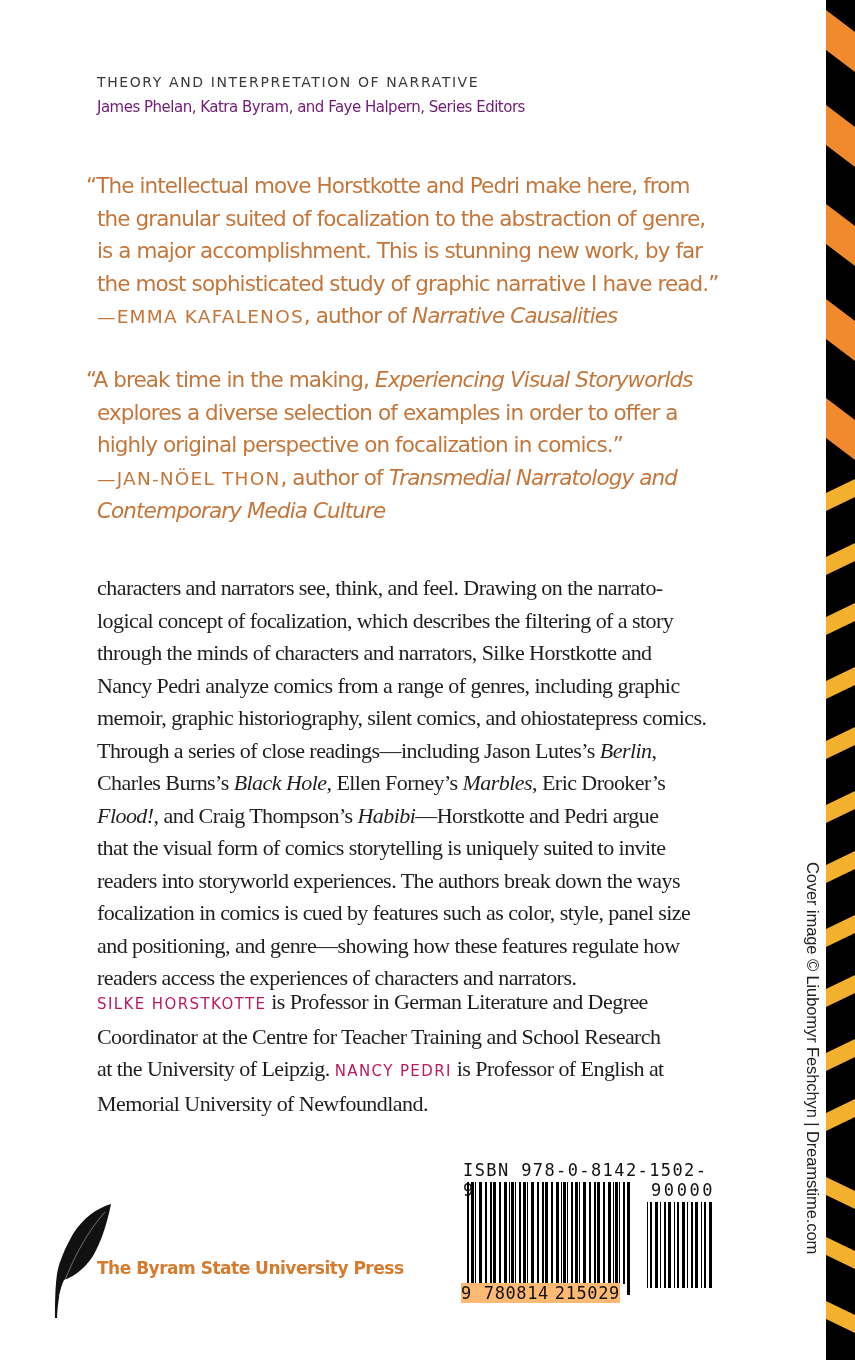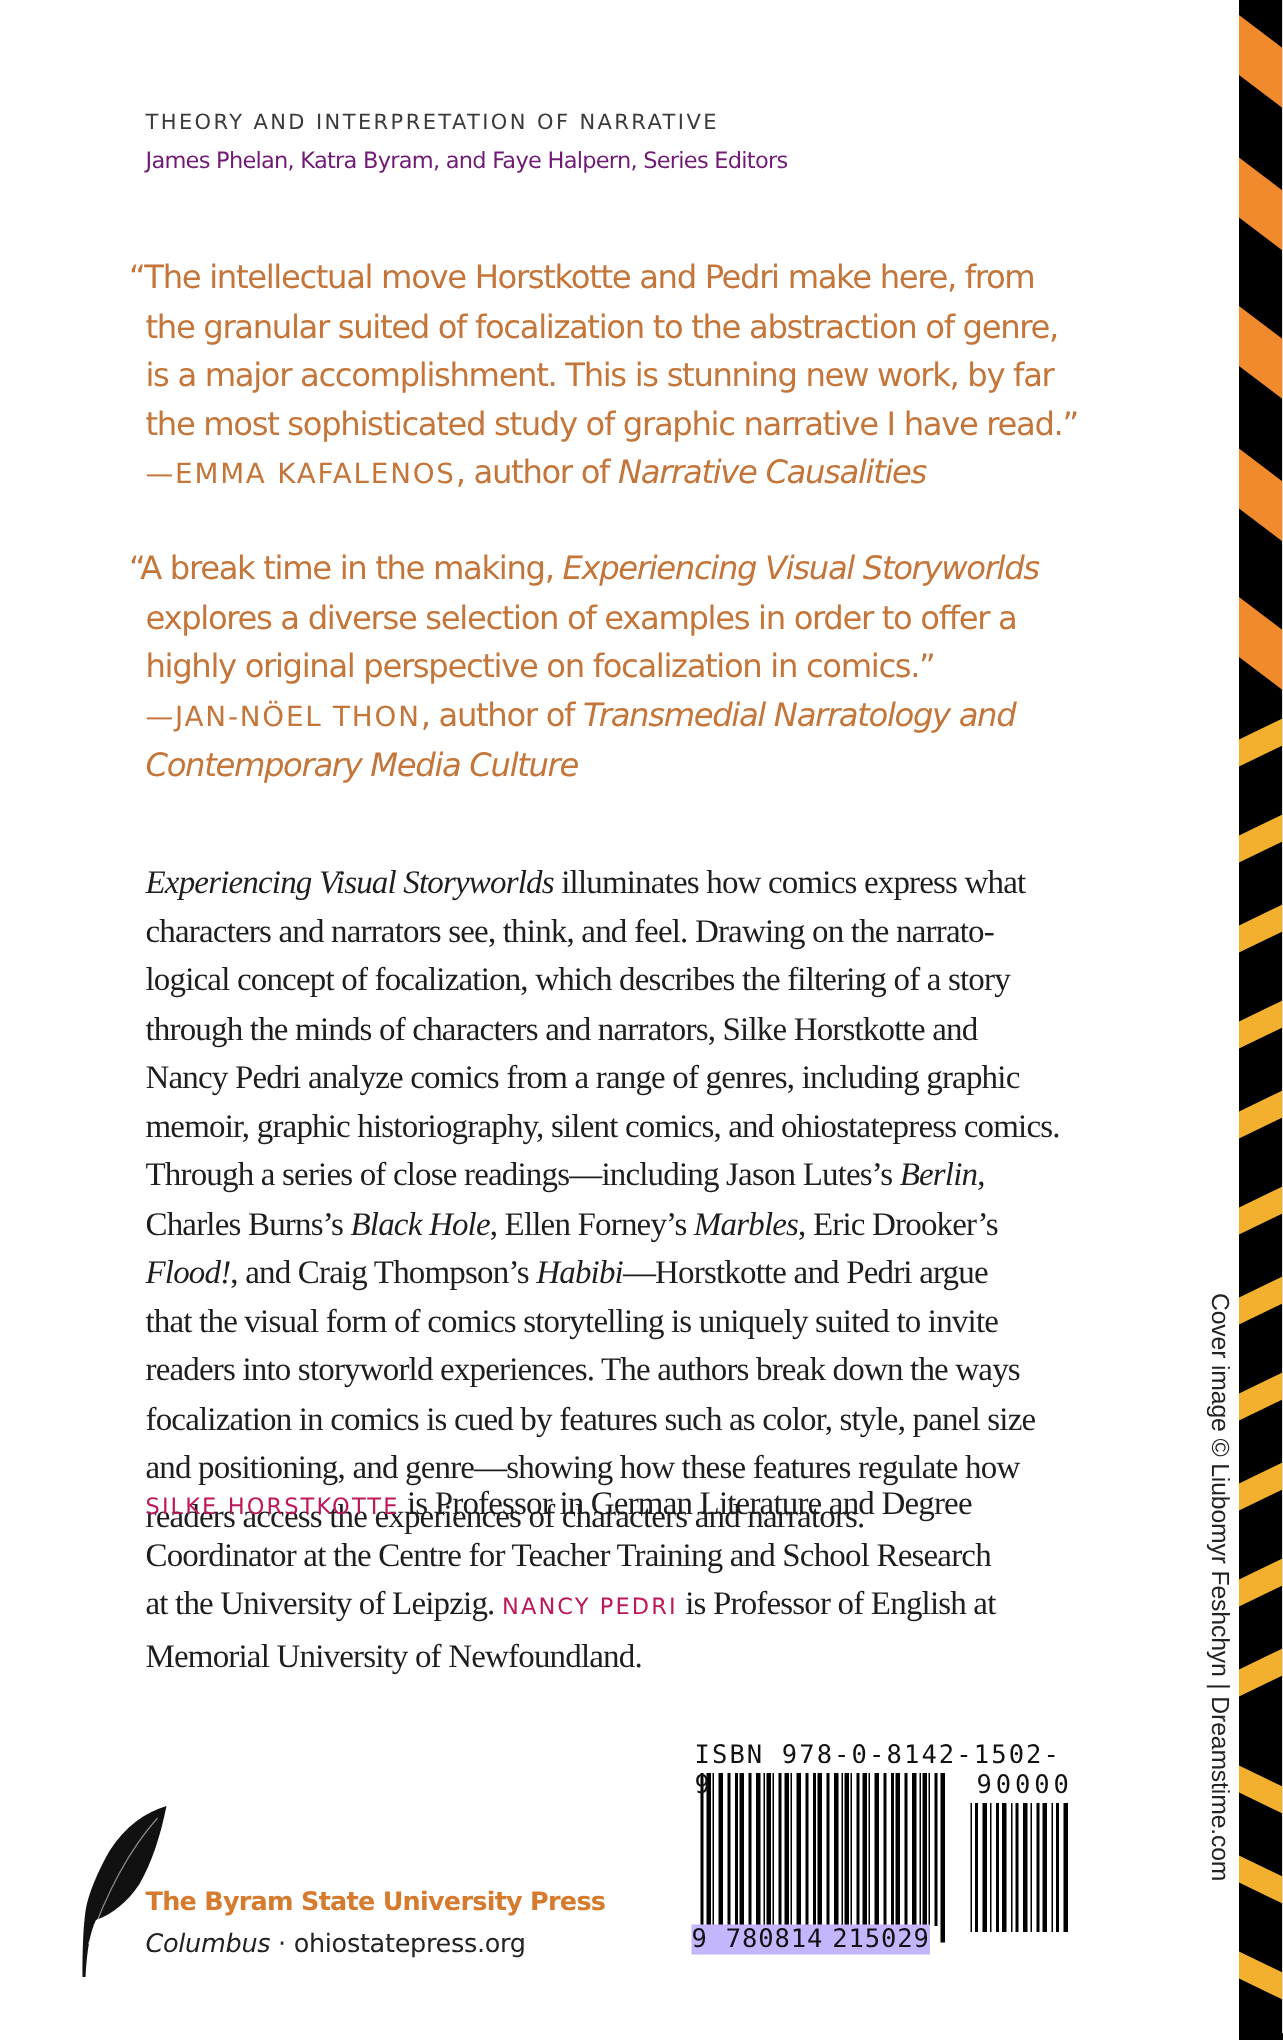--- a/index.html
+++ b/index.html
@@ -70,21 +70,21 @@
     position: absolute; left: 8px; top: 0px;
     font-family: "DejaVu Sans Mono", monospace; font-size: 17px; letter-spacing: 1.4px; color: #111;
   }
   .price-code {
     position: absolute; left: 196px; top: 20px;
     font-family: "DejaVu Sans Mono", monospace; font-size: 17px; letter-spacing: 2.6px; color: #111;
   }
   .digits {
     position: absolute; left: 6px; top: 123px;
     font-family: "DejaVu Sans Mono", monospace; font-size: 17px; letter-spacing: 0.6px; color: #111;
-    background: #c4b5fd;
+    background: #fdba74;
   }
   .barcode-svg { position: absolute; left: 0; top: 0; }
 
   .stripe-band { position: absolute; left: 826px; top: 0; width: 29px; height: 1360px; overflow: hidden; }
 
   .credit {
     position: absolute; left: 806px; top: 862px;
     transform-origin: 0 0; transform: rotate(90deg) translateY(-16px);
     font-family: "Liberation Sans", sans-serif; font-size: 16.5px; color: #222; white-space: nowrap;
     letter-spacing: -0.1px;
@@ -108,21 +108,20 @@
 
   <div class="quote q2">
     <div class="line"><span style="margin-left:-11px">“A break time in the making, </span><i>Experiencing Visual Storyworlds</i></div>
     <div class="line">explores a diverse selection of examples in order to offer a</div>
     <div class="line">highly original perspective on focalization in comics.”</div>
     <div class="line"><span class="attr-name">—JAN-NÖEL THON</span><span>, author of </span><i>Transmedial Narratology and</i></div>
     <div class="line"><i>Contemporary Media Culture</i></div>
   </div>
 
   <div class="blurb">
-    <div class="line"><i>Experiencing Visual Storyworlds</i><span> illuminates how comics express what</span></div>
     <div class="line">characters and narrators see, think, and feel. Drawing on the narrato-</div>
     <div class="line">logical concept of focalization, which describes the filtering of a story</div>
     <div class="line">through the minds of characters and narrators, Silke Horstkotte and</div>
     <div class="line">Nancy Pedri analyze comics from a range of genres, including graphic</div>
     <div class="line">memoir, graphic historiography, silent comics, and ohiostatepress comics.</div>
     <div class="line"><span>Through a series of close readings—including Jason Lutes’s </span><i>Berlin</i><span>,</span></div>
     <div class="line"><span>Charles Burns’s </span><i>Black Hole</i><span>, Ellen Forney’s </span><i>Marbles</i><span>, Eric Drooker’s</span></div>
     <div class="line"><i>Flood!</i><span>, and Craig Thompson’s </span><i>Habibi</i><span>—Horstkotte and Pedri argue</span></div>
     <div class="line">that the visual form of comics storytelling is uniquely suited to invite</div>
     <div class="line">readers into storyworld experiences. The authors break down the ways</div>
@@ -136,21 +135,20 @@
     <div class="line">Coordinator at the Centre for Teacher Training and School Research</div>
     <div class="line"><span>at the University of Leipzig. </span><span class="smallcaps">NANCY PEDRI</span><span> is Professor of English at</span></div>
     <div class="line">Memorial University of Newfoundland.</div>
   </div>
 
   <svg class="quill" viewBox="0 0 70 120">
     <path d="M66 4 C52 8 38 18 28 34 C20 48 14 62 12 74 C11 82 10 92 10 118 L12 118 C13 100 15 88 19 80 C30 76 40 68 48 56 C56 42 62 24 66 4 Z" fill="#111"></path>
     <path d="M60 12 C44 30 28 56 14 96" stroke="#ffffff" stroke-width="0.8" fill="none" opacity="0.5"></path>
   </svg>
   <div class="publisher-name">The Byram State University Press</div>
-  <div class="publisher-loc"><i>Columbus</i><span> · </span><span>ohiostatepress.org</span></div>
 
   <div class="barcode-wrap">
     <svg class="barcode-svg" id="barcode-svg" width="260" height="150">
         <rect x="12" y="22" width="2" height="113" fill="#000"></rect>
         <rect x="16" y="22" width="3" height="102" fill="#000"></rect>
         <rect x="20" y="22" width="1" height="102" fill="#000"></rect>
         <rect x="24" y="22" width="3" height="102" fill="#000"></rect>
         <rect x="30" y="22" width="2" height="102" fill="#000"></rect>
         <rect x="35" y="22" width="2" height="102" fill="#000"></rect>
         <rect x="38" y="22" width="3" height="102" fill="#000"></rect>

